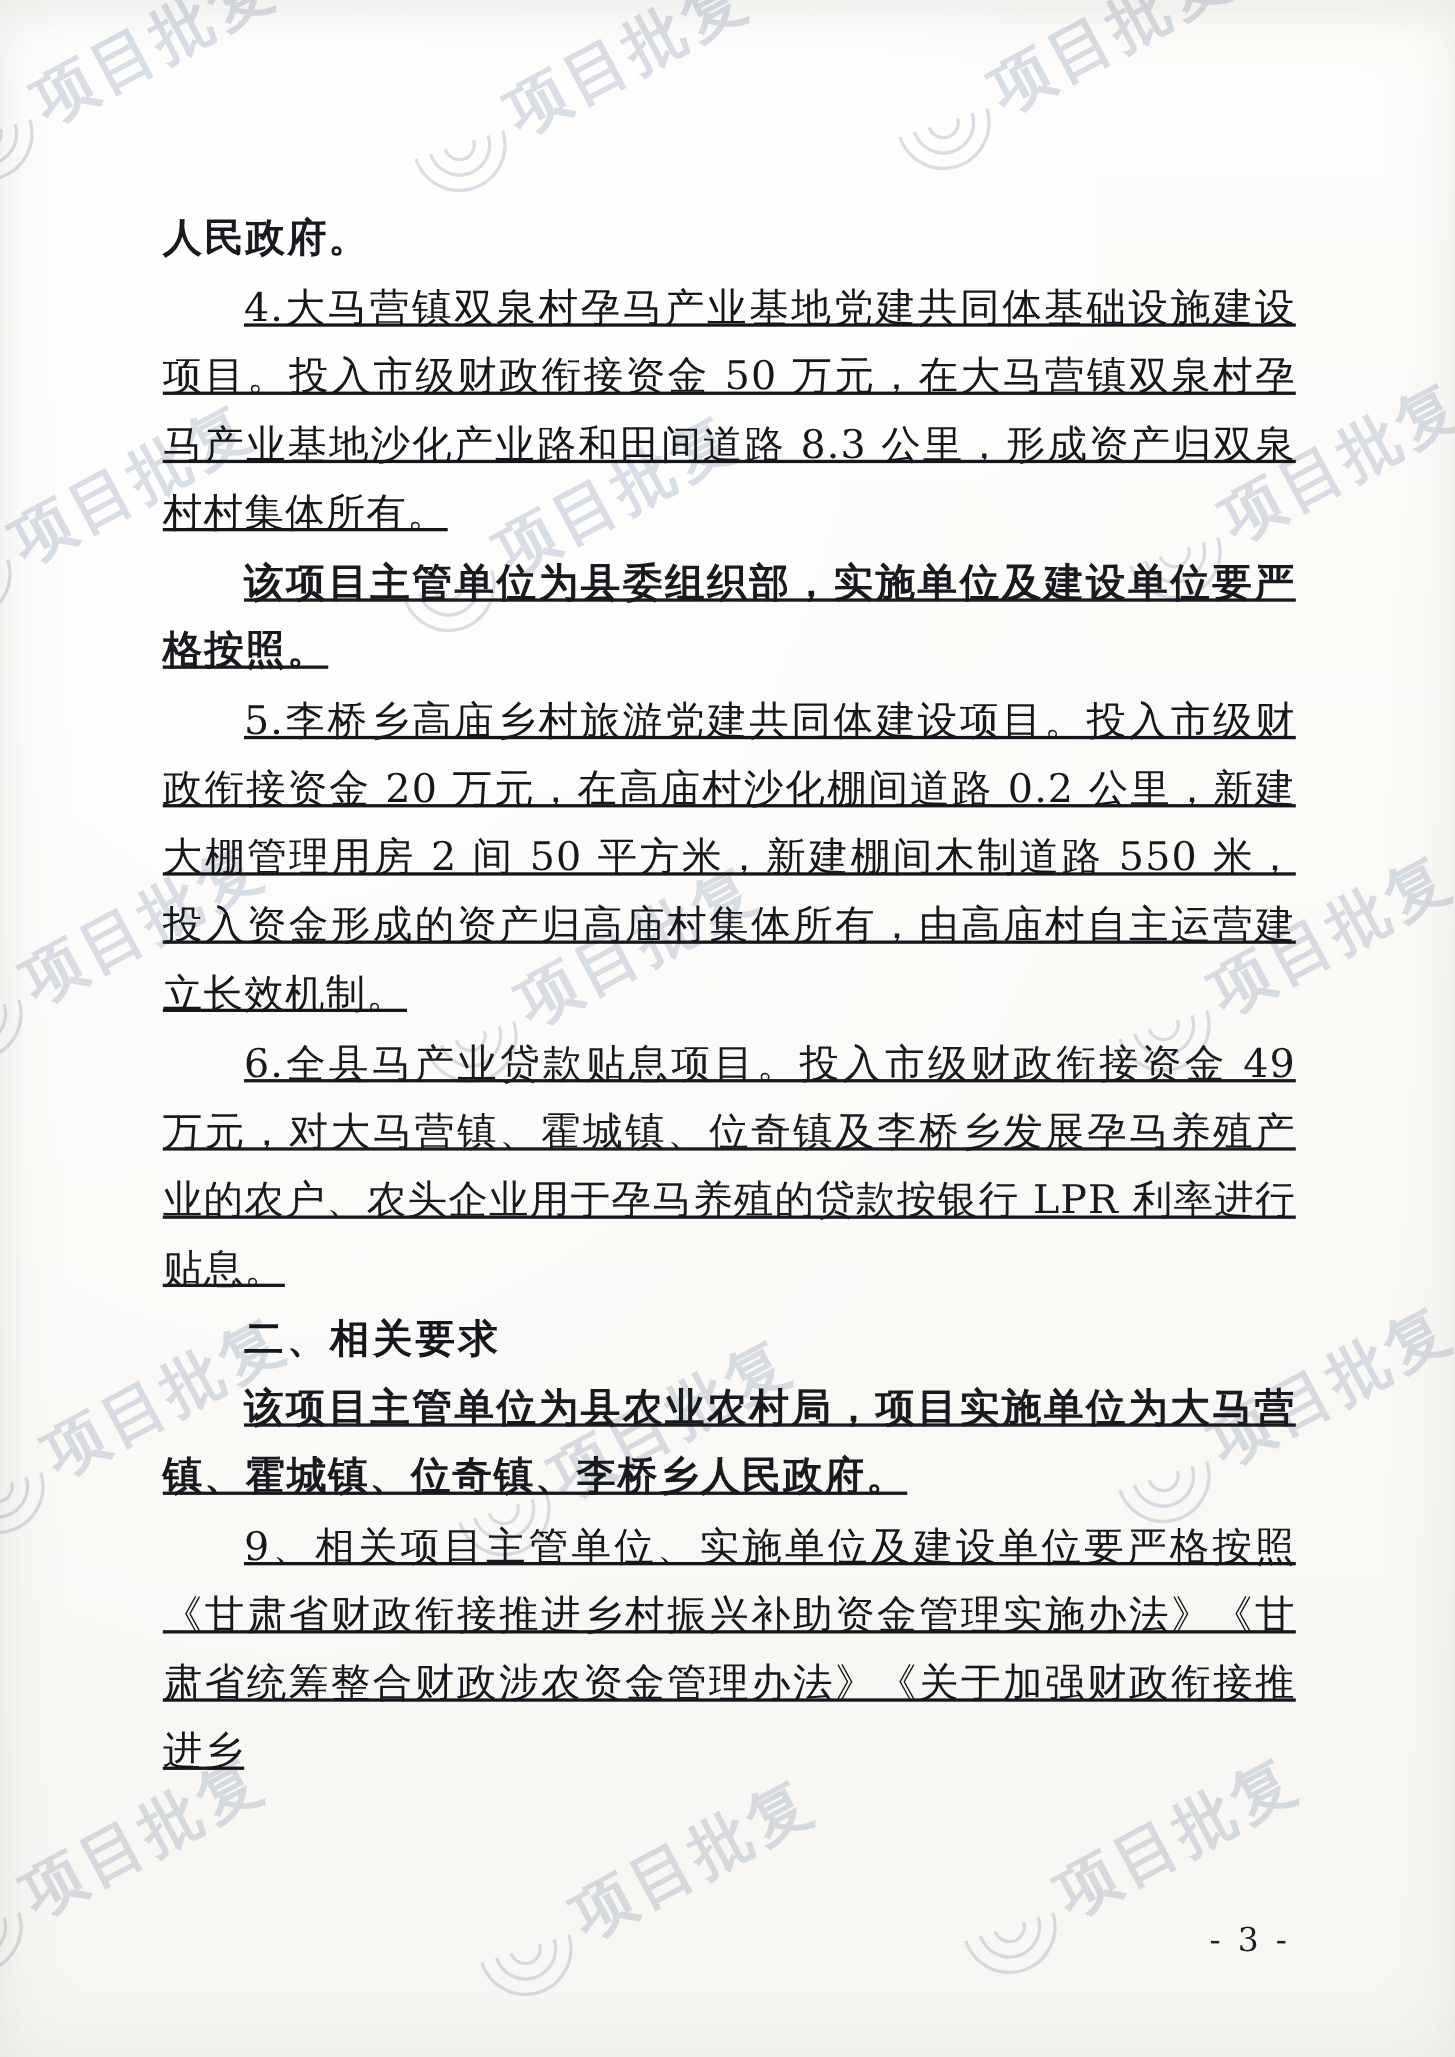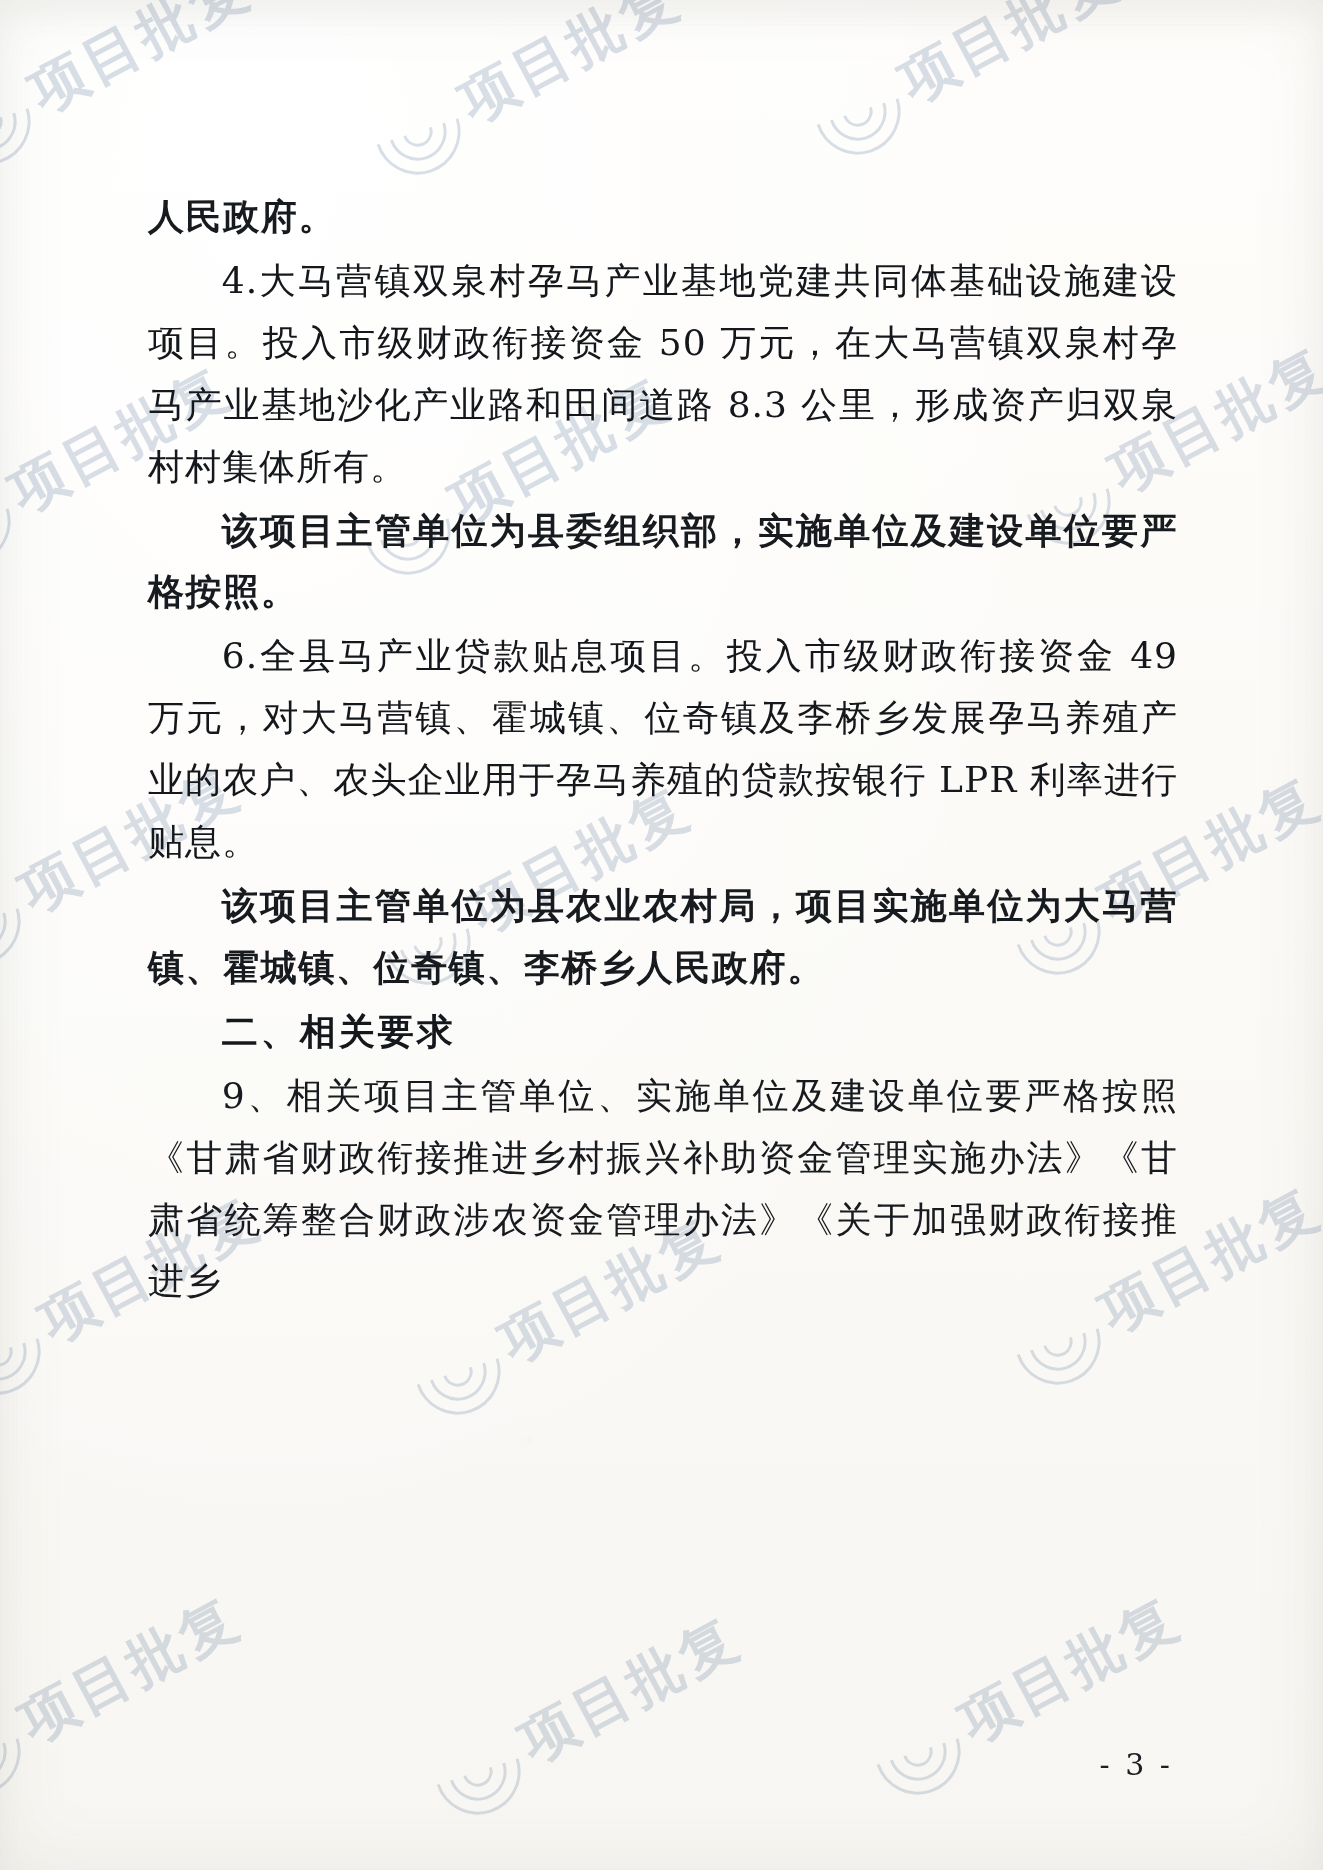--- a/index.html
+++ b/index.html
@@ -89,21 +89,21 @@
   .para {
     font-size: 36px;
     line-height: 1.72;
     color: #15181c;
     letter-spacing: 1.0px;
     margin: 0 0 2px 0;
     text-align: justify;
     text-justify: inter-ideograph;
     font-family: "DejaVu Serif", "Liberation Serif", serif;
   }
-  .para.indent { text-indent: 2.05em; }
+  .para.indent { text-indent: 2.05em; text-decoration: underline; }
   .para.bold {
     font-weight: 700;
     letter-spacing: 1.6px;
   }
   .para.heading {
     font-weight: 700;
     letter-spacing: 3px;
     text-indent: 2.05em;
   }
 
@@ -260,22 +260,23 @@
           <i></i>
         </span>
       <span class="wm-text">项目批复</span>
     </div>
   </div>
 
   <div id="doc">
     <p class="para bold">人民政府。</p>
     <p class="para indent">4.大马营镇双泉村孕马产业基地党建共同体基础设施建设项目。投入市级财政衔接资金 50 万元，在大马营镇双泉村孕马产业基地沙化产业路和田间道路 8.3 公里，形成资产归双泉村村集体所有。</p>
     <p class="para indent bold">该项目主管单位为县委组织部，实施单位及建设单位要严格按照。</p>
+    <p class="para indent">5.李桥乡高庙乡村旅游党建共同体建设项目。投入市级财政衔接资金 20 万元，在高庙村沙化棚间道路 0.2 公里，新建大棚管理用房 2 间 50 平方米，新建棚间木制道路 550 米，投入资金形成的资产归高庙村集体所有，由高庙村自主运营建立长效机制。</p>
     <p class="para indent">6.全县马产业贷款贴息项目。投入市级财政衔接资金 49 万元，对大马营镇、霍城镇、位奇镇及李桥乡发展孕马养殖产业的农户、农头企业用于孕马养殖的贷款按银行 LPR 利率进行贴息。</p>
+    <p class="para heading">二、相关要求</p>
     <p class="para indent bold">该项目主管单位为县农业农村局，项目实施单位为大马营镇、霍城镇、位奇镇、李桥乡人民政府。</p>
-    <p class="para heading">二、相关要求</p>
     <p class="para indent">9、相关项目主管单位、实施单位及建设单位要严格按照《甘肃省财政衔接推进乡村振兴补助资金管理实施办法》《甘肃省统筹整合财政涉农资金管理办法》《关于加强财政衔接推进乡</p>
   </div>
 
   <div id="page-number">- 3 -</div>
 
   <div id="edge-shade"></div>
 </div>
 
 </body></html>

